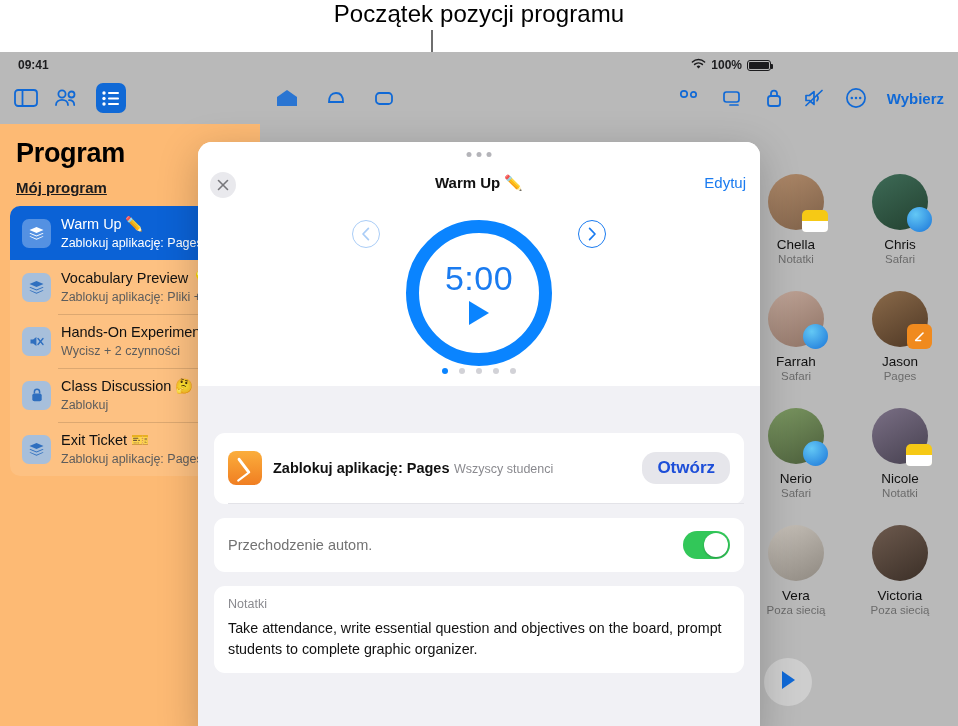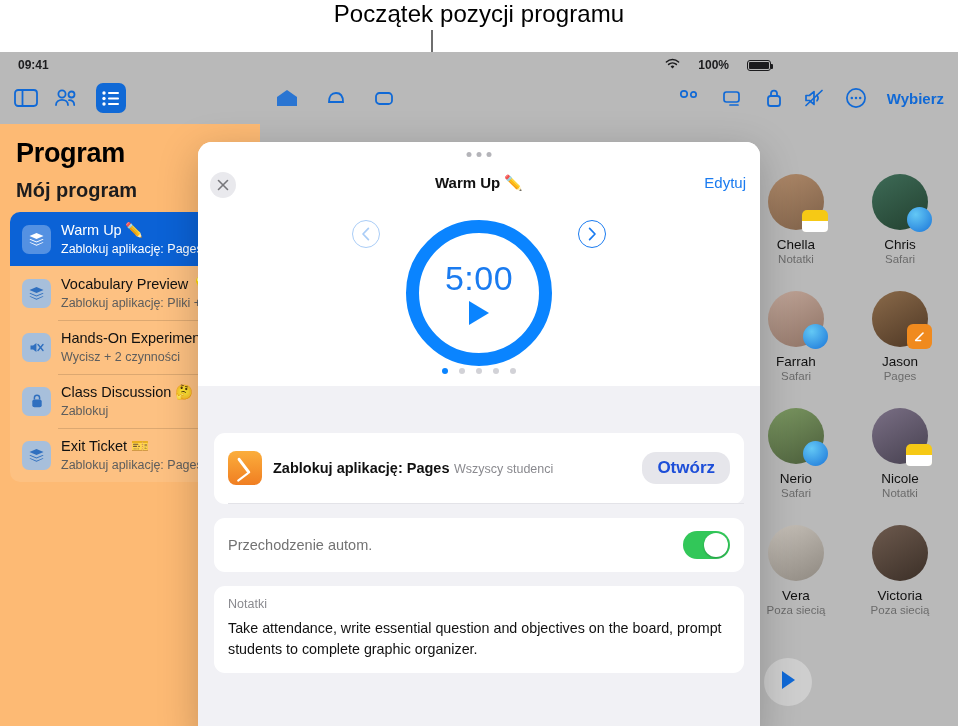--- a/index.html
+++ b/index.html
@@ -36,21 +36,21 @@
     overflow: hidden;
   }
 
   
   .statusbar {
     position: absolute; left: 0; top: 0; width: 789px; height: 26px;
     display: flex; align-items: center; justify-content: space-between;
     padding: 0 18px;
     font-size: 12px; font-weight: bold; color: #1c1c1e;
   }
-  .status-right { display: flex; align-items: center; gap: 18px; }
+  .status-right { display: flex; align-items: center; gap: 5px; }
   .batt {
     width: 24px; height: 11px; border: 1px solid #1c1c1e;
     border-radius: 3px; position: relative; padding: 1px;
   }
   .batt i { display:block; width:100%; height:100%; background:#1c1c1e; border-radius:1px; }
   .batt::after {
     content:""; position:absolute; right:-3px; top:3px;
     width:2px; height:5px; background:#1c1c1e; border-radius:0 1px 1px 0;
   }
 
@@ -78,22 +78,23 @@
   
   .sidebar {
     position: absolute; left: 0; top: 72px; width: 260px; height: 608px;
     background: #fdba74;
   }
   .sb-title {
     font-size: 27px; font-weight: bold; color: #000;
     padding: 14px 16px 4px 16px; letter-spacing: -0.3px;
   }
   .sb-sub {
-    font-size: 20px; font-weight: bold; color: #1c1c1e;
+    font-size: 15px; font-weight: bold; color: #1c1c1e;
     padding: 6px 16px 10px 16px;
+    text-decoration: underline;
   }
   .sb-list {
     margin: 0 10px; border-radius: 10px; overflow: hidden;
     background: rgba(255,255,255,0.10);
   }
   .sb-row {
     position: relative;
     display: flex; align-items: center; gap: 10px;
     padding: 9px 12px; min-height: 50px;
   }

